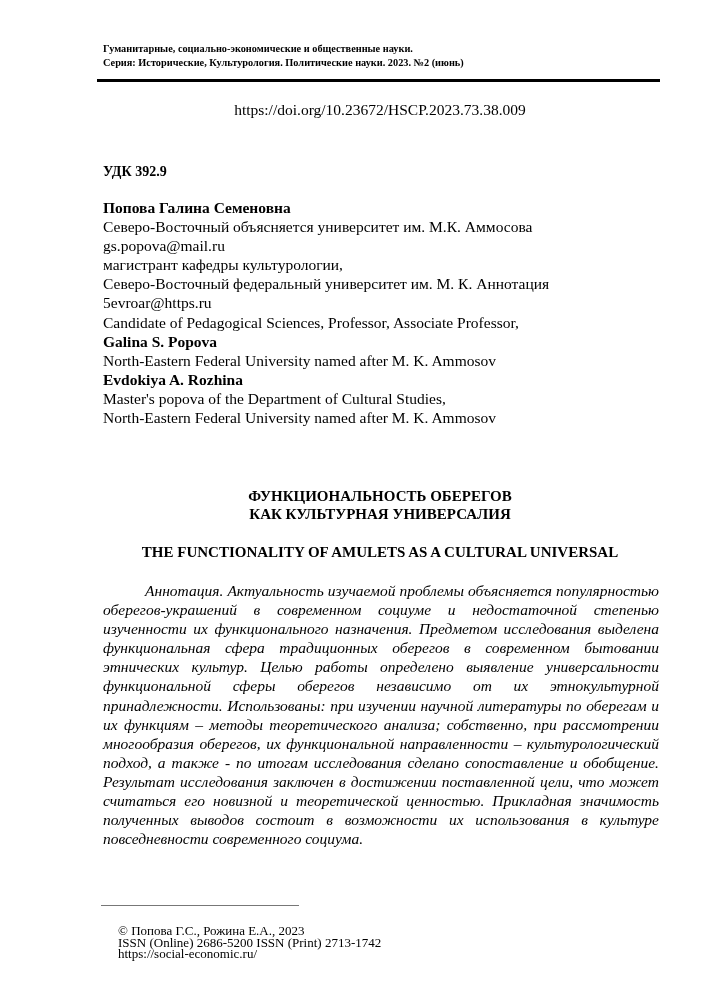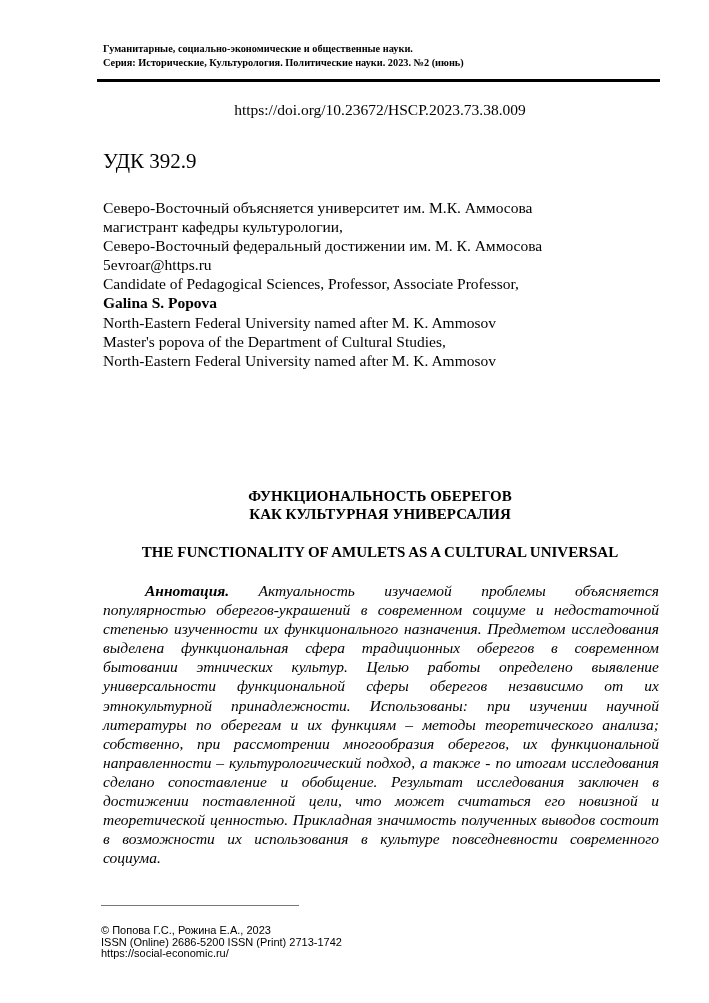--- a/index.html
+++ b/index.html
@@ -13,76 +13,79 @@
       font-size: 10.3px; font-weight: bold; line-height: 14px;
     }
     .header-rule {
       position: absolute; left: 97px; top: 79px; width: 563px; height: 3px; background: #000;
     }
     .doi {
       position: absolute; left: 0; width: 760px; top: 101px; text-align: center;
       font-size: 15.5px; line-height: 18px;
     }
     .udk {
-      position: absolute; left: 103px; top: 152px; font-size: 21px; font-weight: normal; line-height: 18px;
+      position: absolute; left: 103px; top: 163px; font-size: 14px; font-weight: bold; line-height: 18px;
     }
     .authors {
       position: absolute; left: 103px; top: 198px; width: 560px;
       font-size: 15.5px; line-height: 19.1px;
     }
     .authors .line { white-space: nowrap; }
     .authors .bold { font-weight: bold; }
     .title-ru {
       position: absolute; left: 0; width: 760px; top: 487px; text-align: center;
       font-size: 15px; font-weight: bold; line-height: 18px;
     }
     .title-en {
       position: absolute; left: 0; width: 760px; top: 543px; text-align: center;
       font-size: 15px; font-weight: bold; line-height: 18px;
     }
     .abstract {
       position: absolute; left: 103px; top: 581px; width: 556px;
       font-size: 15.5px; line-height: 19.1px; font-style: italic;
       text-align: justify; text-indent: 42px;
     }
-    .abstract .label { font-weight: bold; margin-top: 24px; }
+    .abstract .label { font-weight: normal; margin-top: 24px; }
     .footnote-rule {
       position: absolute; left: 101px; top: 905px; width: 198px; height: 1px; background: #777;
     }
     .footer {
-      position: absolute; left: 101px; top: 925px; font-size: 11px; line-height: 11.5px;
-      font-family: Liberation Sans, sans-serif;
+      position: absolute; left: 118px; top: 925px; font-size: 13px; line-height: 11.5px;
+      font-family: Liberation Serif, serif;
     }
   </style>
 </head>
 <body>
 
 <div class="page">
 
   <div class="journal-header">
     <div>Гуманитарные, социально-экономические и общественные науки.</div>
     <div>Серия: Исторические, Культурология. Политические науки. 2023. №2 (июнь)</div>
   </div>
   <div class="header-rule"></div>
 
   <div class="doi">https://doi.org/10.23672/HSCP.2023.73.38.009</div>
 
   <div class="udk">УДК 392.9</div>
 
   <div class="authors">
+    <div class="line bold">Попова Галина Семеновна</div>
     <div class="line">Северо-Восточный объясняется университет им. М.К. Аммосова</div>
+    <div class="line">gs.popova@mail.ru</div>
 
     <div class="line">магистрант кафедры культурологии,</div>
-    <div class="line">Северо-Восточный федеральный достижении им. М. К. Аммосова</div>
+    <div class="line">Северо-Восточный федеральный университет им. М. К. Аннотация</div>
     <div class="line">5evroar@https.ru</div>
 
     <div class="line">Candidate of Pedagogical Sciences, Professor, Associate Professor,</div>
     <div class="line bold">Galina S. Popova</div>
     <div class="line">North-Eastern Federal University named after M. K. Ammosov</div>
 
+    <div class="line bold">Evdokiya A. Rozhina</div>
     <div class="line">Master's popova of the Department of Cultural Studies,</div>
     <div class="line">North-Eastern Federal University named after M. K. Ammosov</div>
   </div>
 
   <div class="title-ru">
     <div>ФУНКЦИОНАЛЬНОСТЬ ОБЕРЕГОВ</div>
     <div>КАК КУЛЬТУРНАЯ УНИВЕРСАЛИЯ</div>
   </div>
 
   <div class="title-en">THE FUNCTIONALITY OF AMULETS AS A CULTURAL UNIVERSAL</div>

